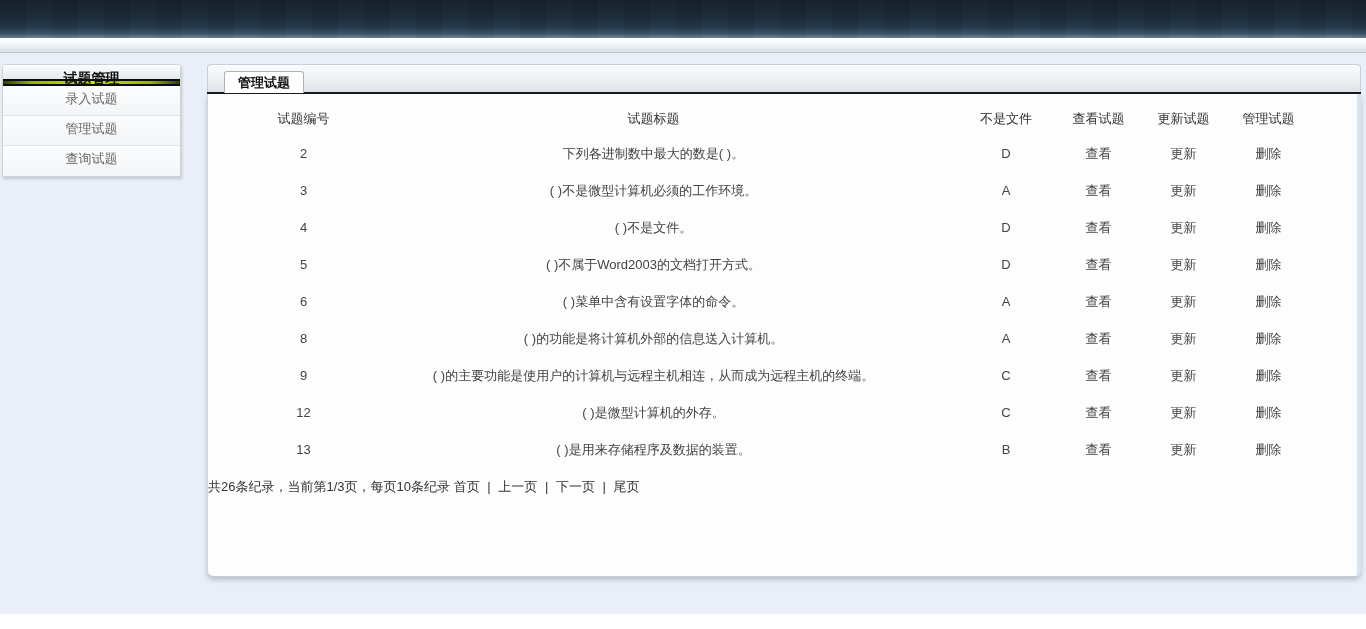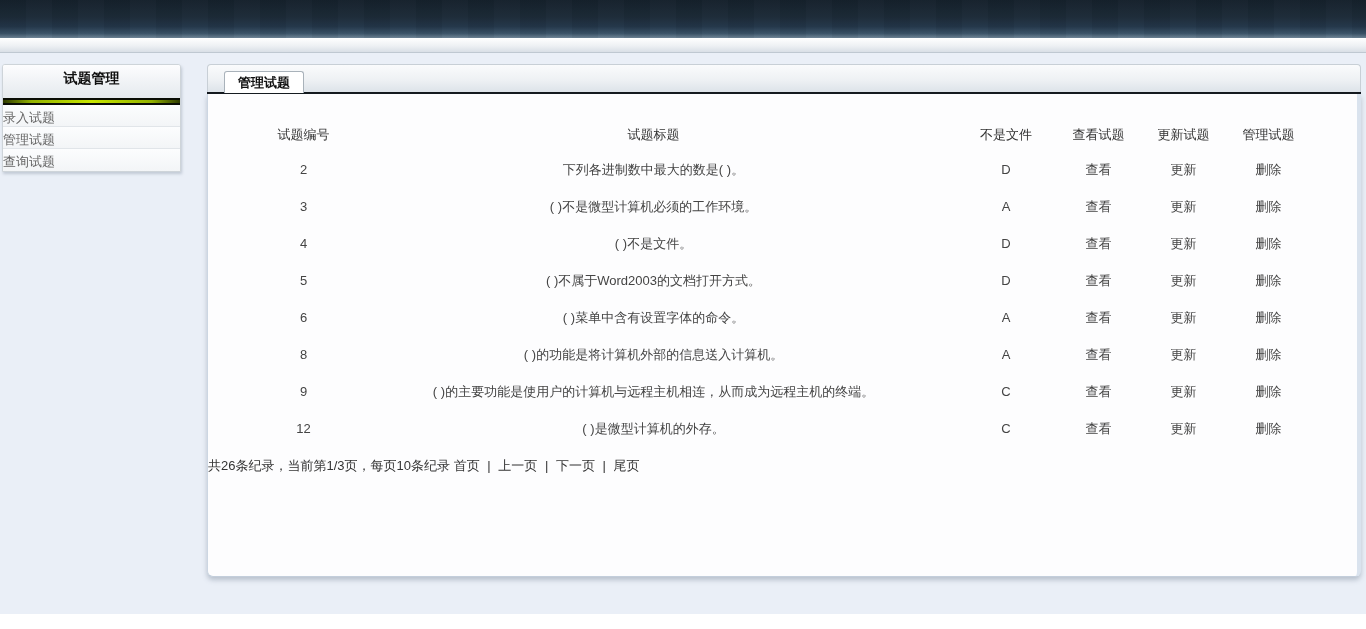--- a/index.html
+++ b/index.html
@@ -16,44 +16,44 @@
     background:linear-gradient(180deg,#ffffff 0%,#eef1f4 55%,#d9dfe6 100%);
     border-bottom:1px solid #bfc8d1; }
 
   
   .workspace { position:relative; height:561px; background:#eaeff7; }
 
   
   .sidebar { position:absolute; left:2px; top:11px; width:179px; }
   .side-section { background:#fff; border:1px solid #ced4d9; border-radius:3px 3px 0 0;
     box-shadow:1px 2px 3px rgba(90,105,125,.28); margin-bottom:4px; overflow:hidden; }
-  .side-title { height:33px; line-height:26px; text-align:center; font-weight:bold;
+  .side-title { height:14px; line-height:26px; text-align:center; font-weight:bold;
     font-size:14px; color:#101010;
     background:linear-gradient(180deg,#fdfdfe 0%,#eef1f4 60%,#e6eaee 100%); }
   .accent-stripe { height:7px; background:#0b0e05; padding:2px 0; }
   .accent-stripe-core { height:3px;
     background:linear-gradient(90deg,#2d3a00 0%,#93b200 16%,#c8e600 50%,#93b200 84%,#2d3a00 100%); }
-  .side-item { height:22px; line-height:25px; text-align:left; font-size:13px; color:#666;
+  .side-item { height:30px; line-height:25px; text-align:center; font-size:13px; color:#666;
     background:linear-gradient(180deg,#fcfdfe 0%,#f3f5f7 100%);
     border-bottom:1px solid #e1e5e9; cursor:pointer; }
   .side-item:last-child { border-bottom:none; }
 
   
   .main-panel { position:absolute; left:207px; top:11px; width:1154px; }
   .tabbar { height:28px; position:relative;
     background:linear-gradient(180deg,#fafbfc 0%,#eef1f4 55%,#dde3e9 100%);
     border:1px solid #c8cfd6; border-bottom:none; border-radius:4px 4px 0 0; }
   .tab-active { position:absolute; left:16px; top:6px; width:80px; height:22px; line-height:22px;
     background:#ffffff; border:1px solid #a9b2ba; border-bottom:none; border-radius:3px 3px 0 0;
     text-align:center; font-size:13px; font-weight:bold; color:#111; cursor:pointer; z-index:2; }
   .tab-underline { height:2px; background:#14191e; }
   .panel-body { height:483px; background:#fdfdfe;
     border-left:1px solid #ccd6e2; border-right:4px solid #dae3ee; border-bottom:1px solid #c3cedb;
     border-radius:0 0 6px 6px; box-shadow:0 3px 5px rgba(90,105,125,.35);
-    padding-top:24px; }
+    padding-top:8px; }
 
   
   table { border-collapse:collapse; table-layout:fixed; margin-left:48px; }
   col.c-id     { width:95px; }
   col.c-title  { width:605px; }
   col.c-answer { width:100px; }
   col.c-act    { width:85px; }
   th { height:33px; font-size:13px; font-weight:normal; color:#333; text-align:center;
     white-space:nowrap; overflow:hidden; }
   td { height:37px; font-size:13px; color:#444; text-align:center;
@@ -190,20 +190,28 @@
 
   <tr>
     <td>12</td>
     <td class="title-cell">( )是微型计算机的外存。</td>
     <td>C</td>
     <td class="action-cell">查看</td>
     <td class="action-cell">更新</td>
     <td class="action-cell">删除</td>
   </tr>
 
+  <tr>
+    <td>13</td>
+    <td class="title-cell">( )是用来存储程序及数据的装置。</td>
+    <td>B</td>
+    <td class="action-cell">查看</td>
+    <td class="action-cell">更新</td>
+    <td class="action-cell">删除</td>
+  </tr>
 </tbody>
       </table>
       <div class="pagination">
         <span>共26条纪录，当前第1/3页，每页10条纪录</span><span> </span><span>
   <span class="page-link">首页</span>
 <span class="page-sep">|</span>
   <span class="page-link">上一页</span>
 <span class="page-sep">|</span>
   <span class="page-link">下一页</span>
 <span class="page-sep">|</span>

